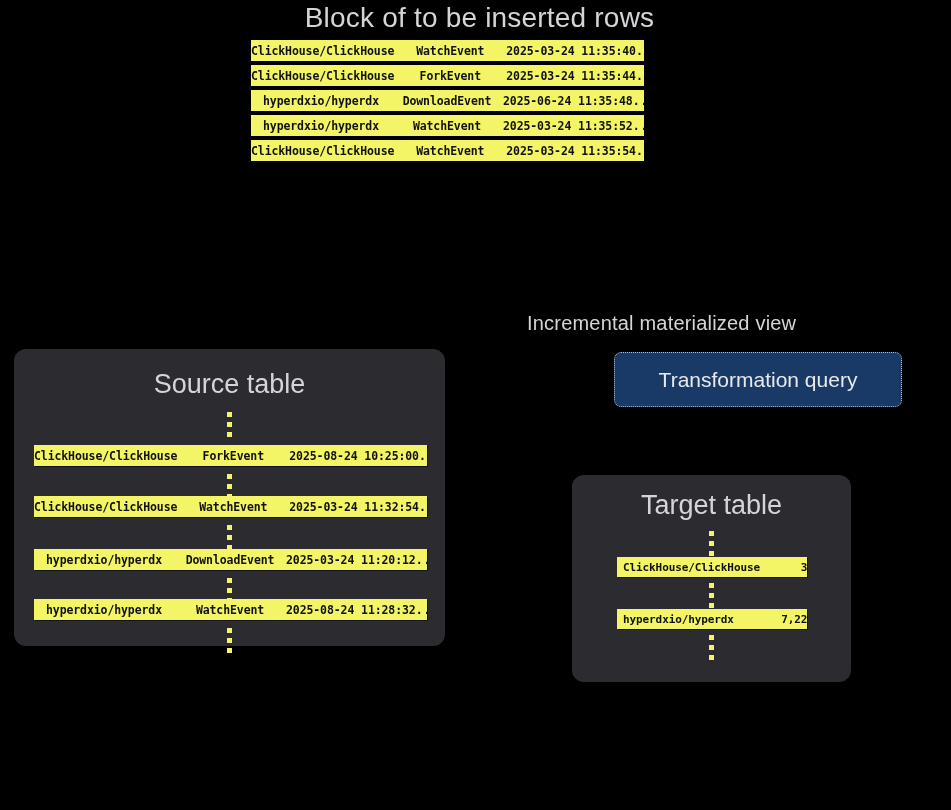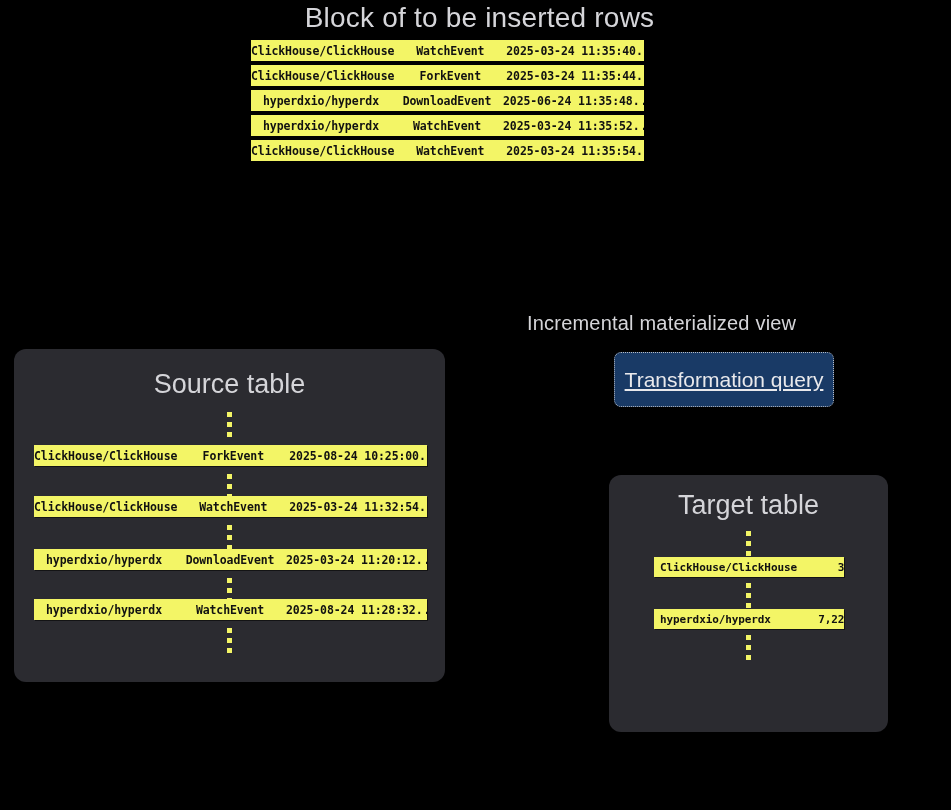--- a/index.html
+++ b/index.html
@@ -84,22 +84,22 @@
   
   #insert-block { position: absolute; left: 251px; top: 40px; width: 393px; }
   #insert-block .row { left: 0; width: 393px; }
 
   
   .card {
     position: absolute;
     background: #2b2b30;
     border-radius: 12px;
   }
-  #source-card { left: 14px;  top: 349px; width: 431px; height: 333px; }
-  #target-card { left: 609px; top: 475px; width: 279px; height: 257px; }
+  #source-card { left: 14px;  top: 349px; width: 431px; height: 297px; }
+  #target-card { left: 572px; top: 475px; width: 279px; height: 207px; }
 
   
   .vdots {
     position: absolute;
     width: 6px;
     display: flex;
     flex-direction: column;
     align-items: center;
     gap: 5px;
   }
@@ -108,33 +108,32 @@
     width: 5px;
     height: 5px;
     background: #f3f566;
   }
 
   
   #query-box {
     position: absolute;
     left: 614px;
     top: 352px;
-    width: 220px;
+    width: 288px;
     height: 55px;
     background: #193a66;
     border: 1px dotted #b9bcc2;
     border-radius: 7px;
     display: flex;
     align-items: center;
     justify-content: center;
     color: #e9e9ec;
     font-size: 21px;
     font-family: "Liberation Sans", sans-serif;
     white-space: nowrap;
-    text-decoration: underline;
   }
 </style>
 </head>
 <body>
 
 <div class="heading" id="block-title">Block of to be inserted rows</div>
 
 <div id="insert-block">
 
   <div class="row" style="top:0px">

